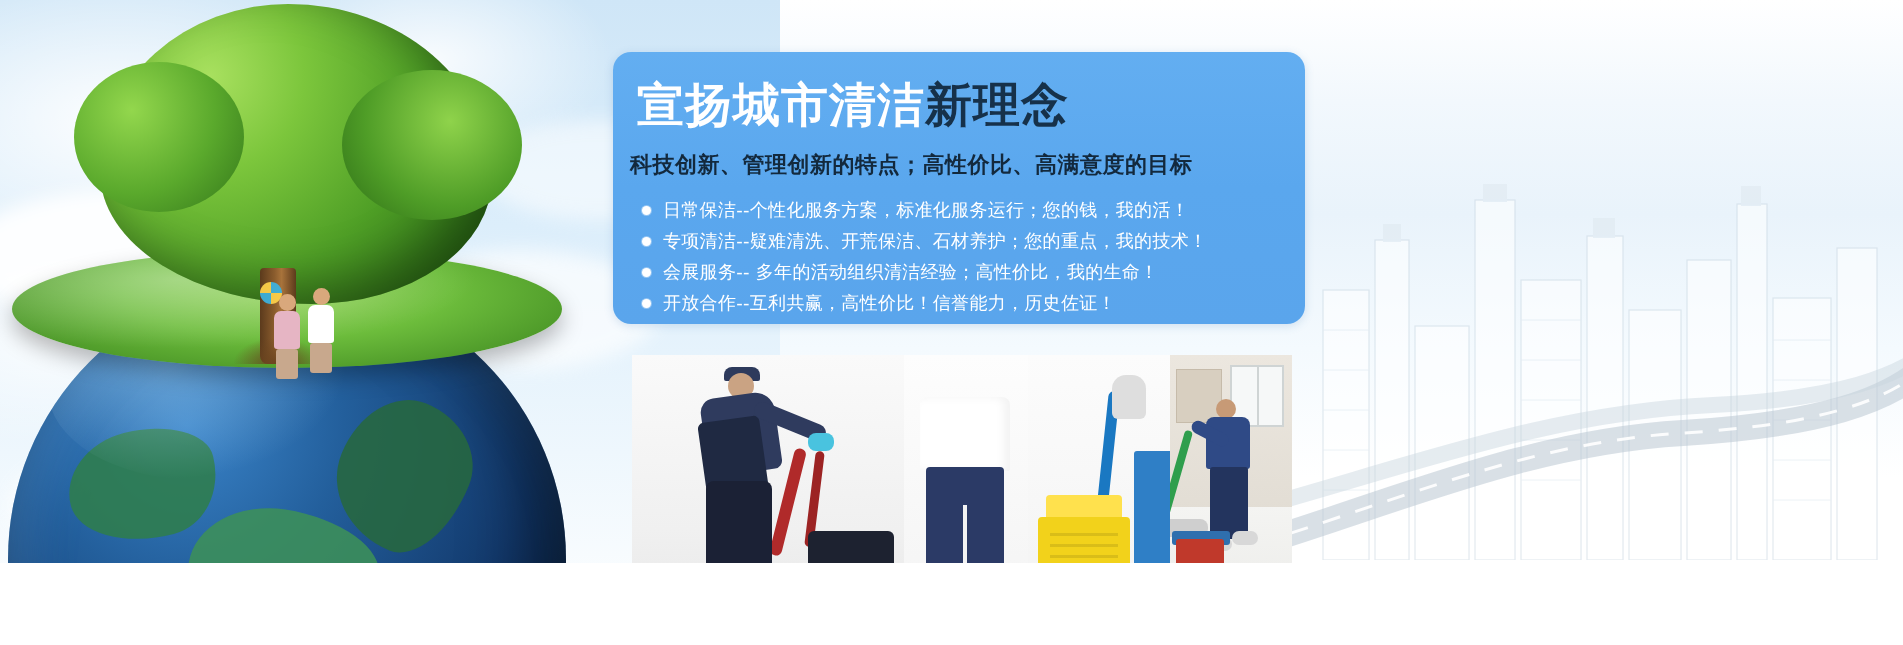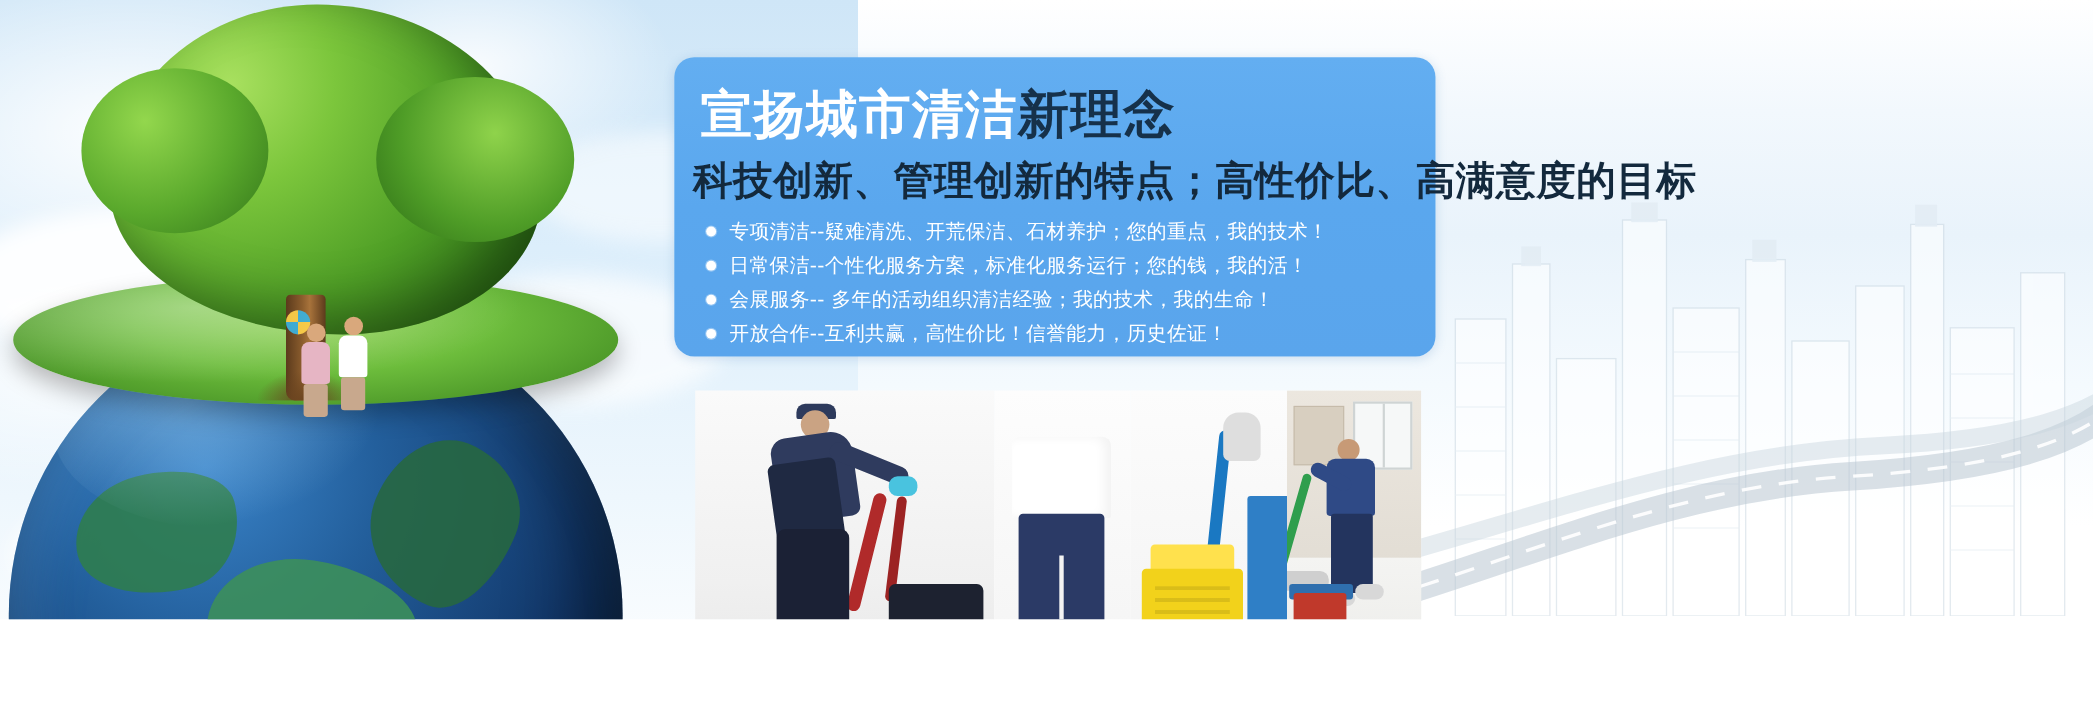--- a/index.html
+++ b/index.html
@@ -197,21 +197,21 @@
     line-height: 62px;
     white-space: nowrap;
   }
   .headline .hl-a { color: #ffffff; }
   .headline .hl-b { color: #16314a; }
 
   .subhead {
     position: absolute;
     left: 630px;
     top: 146px;
-    font-size: 36px;
+    font-size: 22px;
     font-weight: 700;
     color: #13293d;
     line-height: 38px;
     letter-spacing: 0.5px;
     white-space: nowrap;
   }
 
   .bullets {
     position: absolute;
     left: 642px;
@@ -388,29 +388,29 @@
 
   <div class="headline">
     <span class="hl-a">宣扬城市清洁</span><span class="hl-b">新理念</span>
   </div>
 
   <div class="subhead">科技创新、管理创新的特点；高性价比、高满意度的目标</div>
 
   <ul class="bullets">
     <li>
       <span class="dot"></span>
+      <span class="bullet-text">日常保洁--个性化服务方案，标准化服务运行；您的钱，我的活！</span>
+    </li>
+    <li>
+      <span class="dot"></span>
       <span class="bullet-text">专项清洁--疑难清洗、开荒保洁、石材养护；您的重点，我的技术！</span>
     </li>
     <li>
       <span class="dot"></span>
-      <span class="bullet-text">日常保洁--个性化服务方案，标准化服务运行；您的钱，我的活！</span>
-    </li>
-    <li>
-      <span class="dot"></span>
-      <span class="bullet-text">会展服务-- 多年的活动组织清洁经验；我的技术，我的生命！</span>
+      <span class="bullet-text">会展服务-- 多年的活动组织清洁经验；高性价比，我的生命！</span>
     </li>
     <li>
       <span class="dot"></span>
       <span class="bullet-text">开放合作--互利共赢，高性价比！信誉能力，历史佐证！</span>
     </li>
   </ul>
 
   <div class="photos">
 
     <div class="photo p1">

